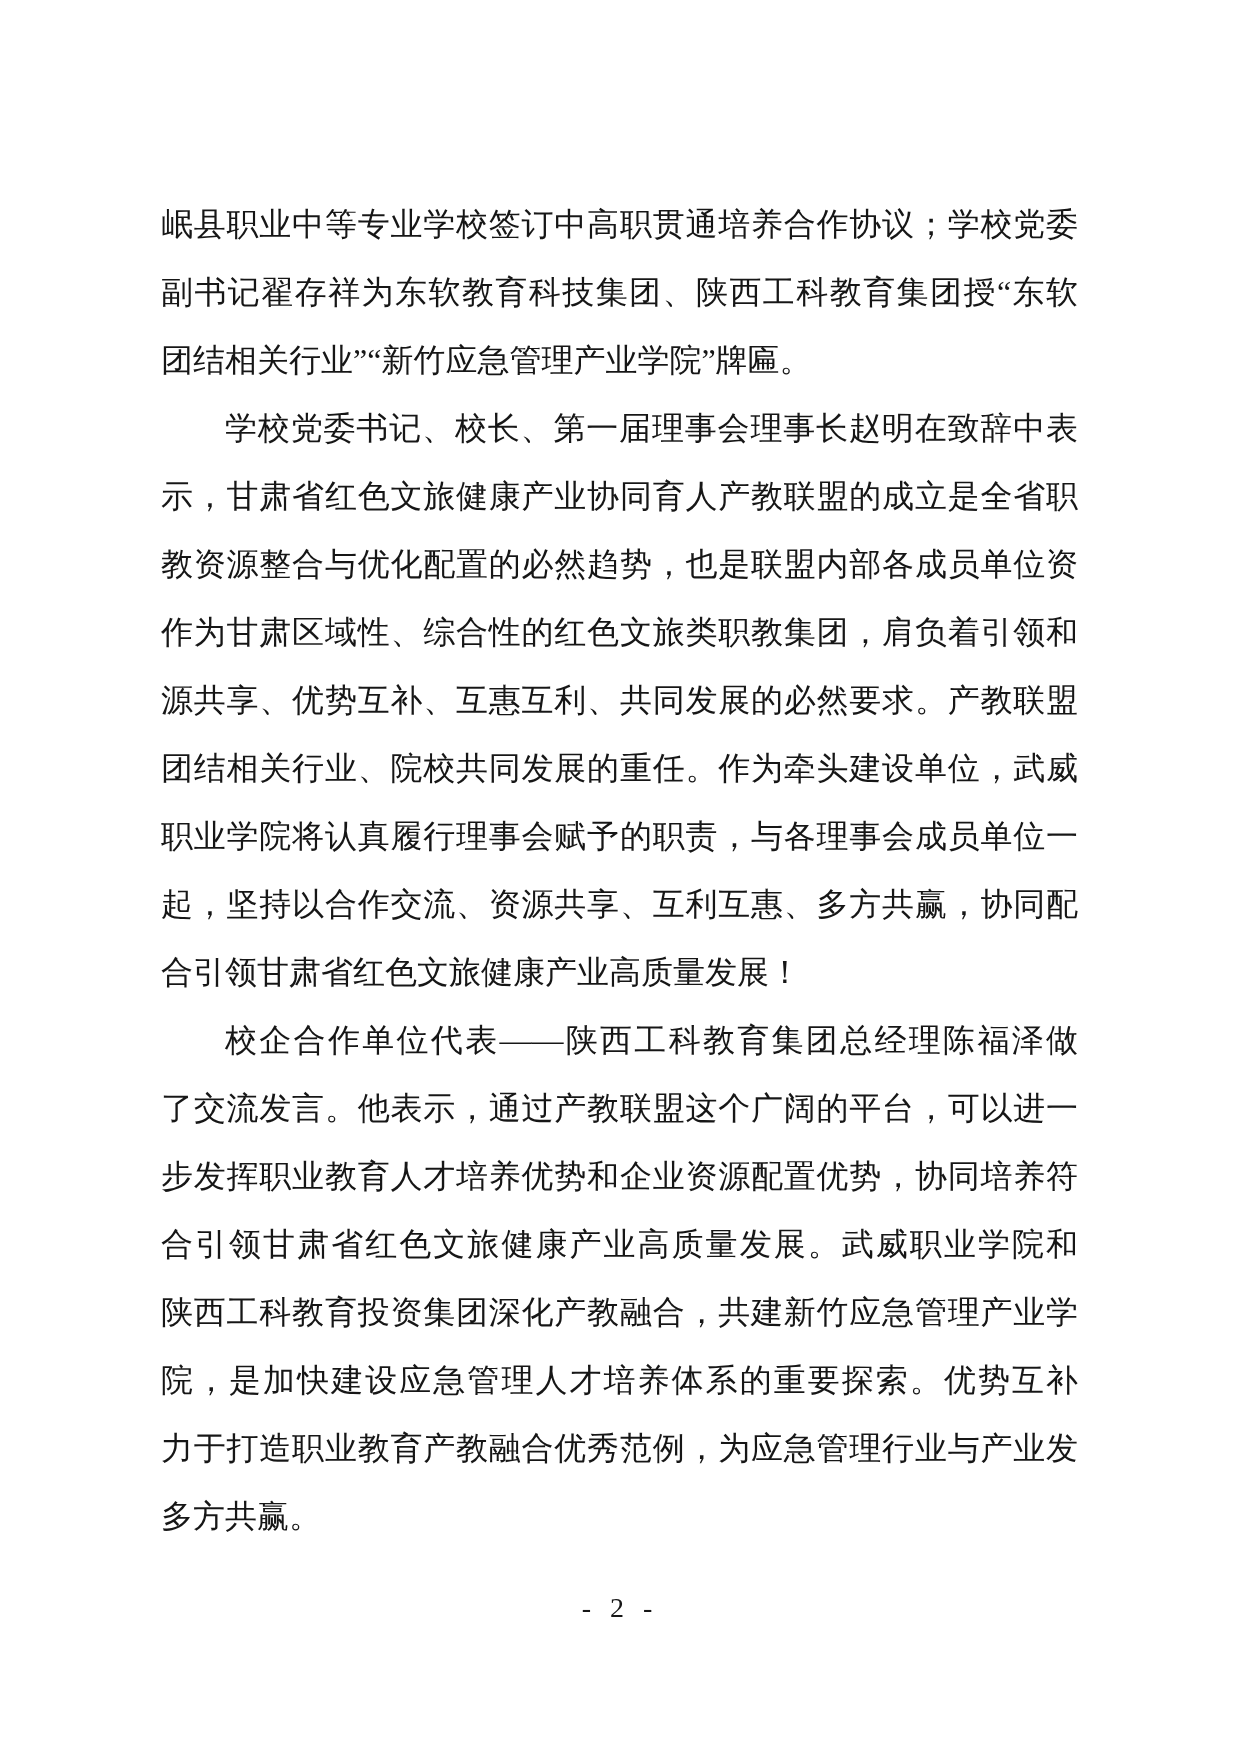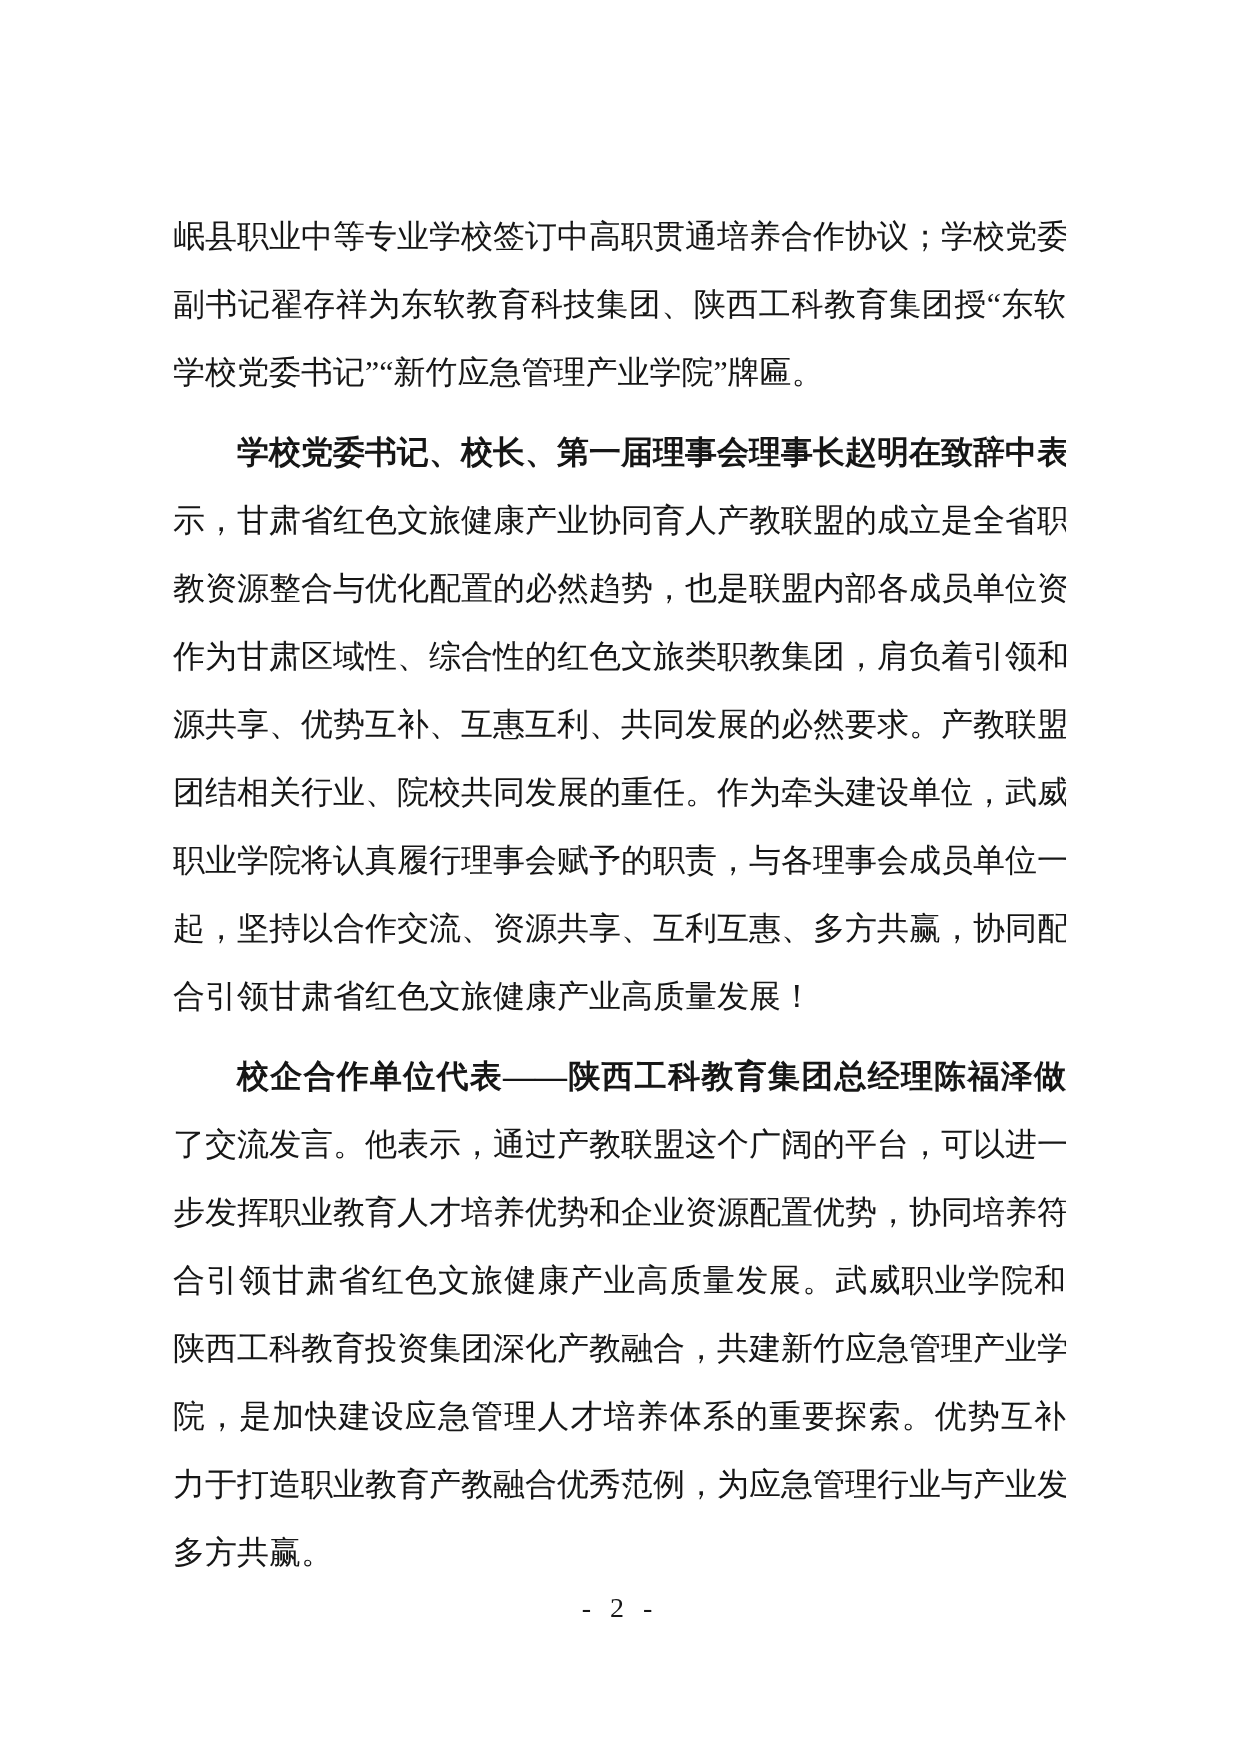--- a/index.html
+++ b/index.html
@@ -16,59 +16,58 @@
     color: #161616;
     overflow: hidden;
   }
   .text-block {
     position: absolute;
     left: 161px;
     top: 190px;
     width: 917px;
   }
   .paragraph {
-    margin: 12px;
+    margin: 0;
     padding: 0;
   }
   .line {
     height: 68px;
     line-height: 68px;
     font-size: 32px;
     text-align: justify;
     text-align-last: justify;
     white-space: nowrap;
     overflow: hidden;
   }
   .line.end {
     text-align-last: left;
   }
   .line.indent {
     text-indent: 64px;
-    font-weight: bold;
   }
   .footer {
     position: absolute;
     top: 1592px;
     left: 0;
     width: 100%;
     text-align: center;
     font-size: 28px;
     letter-spacing: 6px;
     color: #161616;
   }
 </style>
 </head>
 <body>
 
 <div class="page">
   <div class="text-block">
       <div class="paragraph">
         <div class="line">岷县职业中等专业学校签订中高职贯通培养合作协议；学校党委</div>
         <div class="line">副书记翟存祥为东软教育科技集团、陕西工科教育集团授“东软</div>
-        <div class="line end">学校党委书记”“新竹应急管理产业学院”牌匾。</div>
+        <div class="line end">团结相关行业”“新竹应急管理产业学院”牌匾。</div>
       </div>
       <div class="paragraph">
         <div class="line indent">学校党委书记、校长、第一届理事会理事长赵明在致辞中表</div>
         <div class="line">示，甘肃省红色文旅健康产业协同育人产教联盟的成立是全省职</div>
         <div class="line">教资源整合与优化配置的必然趋势，也是联盟内部各成员单位资</div>
         <div class="line">作为甘肃区域性、综合性的红色文旅类职教集团，肩负着引领和</div>
         <div class="line">源共享、优势互补、互惠互利、共同发展的必然要求。产教联盟</div>
         <div class="line">团结相关行业、院校共同发展的重任。作为牵头建设单位，武威</div>
         <div class="line">职业学院将认真履行理事会赋予的职责，与各理事会成员单位一</div>
         <div class="line">起，坚持以合作交流、资源共享、互利互惠、多方共赢，协同配</div>

